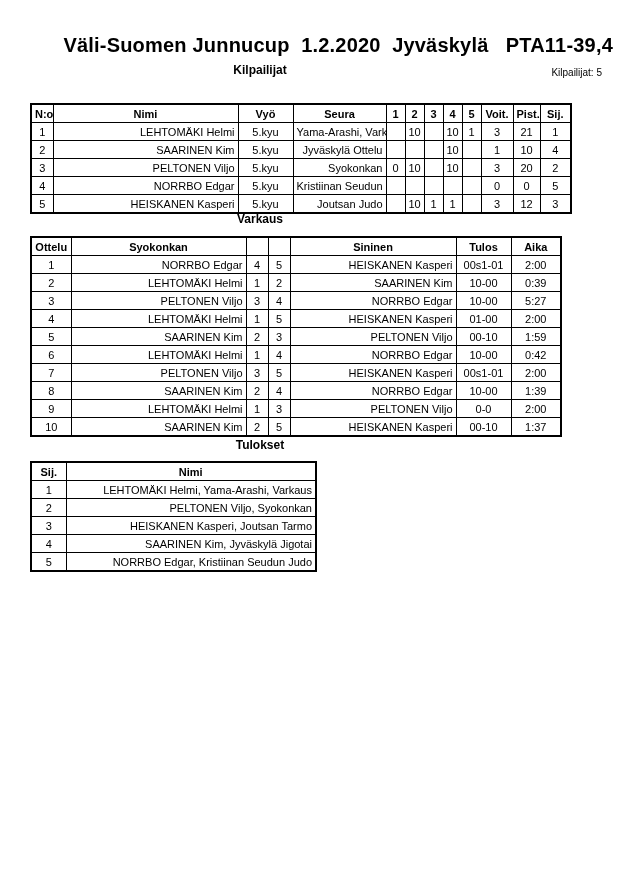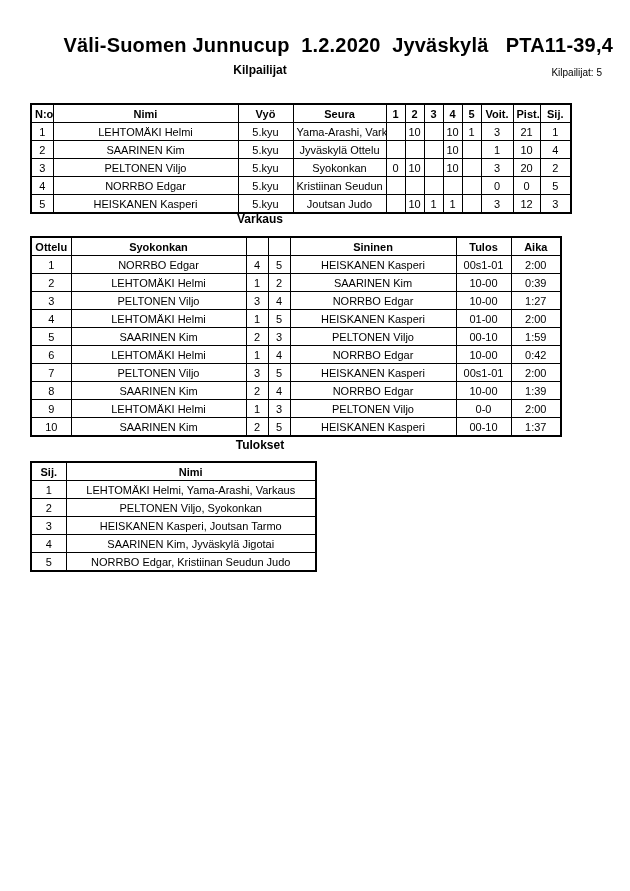--- a/index.html
+++ b/index.html
@@ -23,21 +23,21 @@
   table.tbl {
     border-collapse:collapse; table-layout:fixed;
     border:2px solid #000; font-size:11px;
   }
   .tbl th, .tbl td {
     border:1px solid #000; padding:1px 3px; height:15px;
     overflow:hidden; white-space:nowrap;
   }
   .tbl th { font-weight:bold; text-align:center; }
   td.c { text-align:center; }
-  td.l { text-align:center; }
+  td.l { text-align:right; }
 
   #kilp-heading { top:63px; }
   #kilp-table   { top:88px; left:30px; width:540px;margin-top:15px; }
   #ott-heading  { top:212px; }
   #ott-table    { top:236px; left:30px; width:530px;border-radius:6px; }
   #tul-heading  { top:438px; }
   #tul-table    { top:461px; left:30px; width:285px; }
 </style>
 </head>
 <body>
@@ -202,21 +202,21 @@
       <td class="c">0:39</td>
     </tr>
 
     <tr>
       <td class="c">3</td>
       <td class="l">PELTONEN Viljo</td>
       <td class="c">3</td>
       <td class="c">4</td>
       <td class="l">NORRBO Edgar</td>
       <td class="c">10-00</td>
-      <td class="c">1:27</td>
+      <td class="c">5:27</td>
     </tr>
 
     <tr>
       <td class="c">4</td>
       <td class="l">LEHTOMÄKI Helmi</td>
       <td class="c">1</td>
       <td class="c">5</td>
       <td class="l">HEISKANEN Kasperi</td>
       <td class="c">01-00</td>
       <td class="c">2:00</td>

